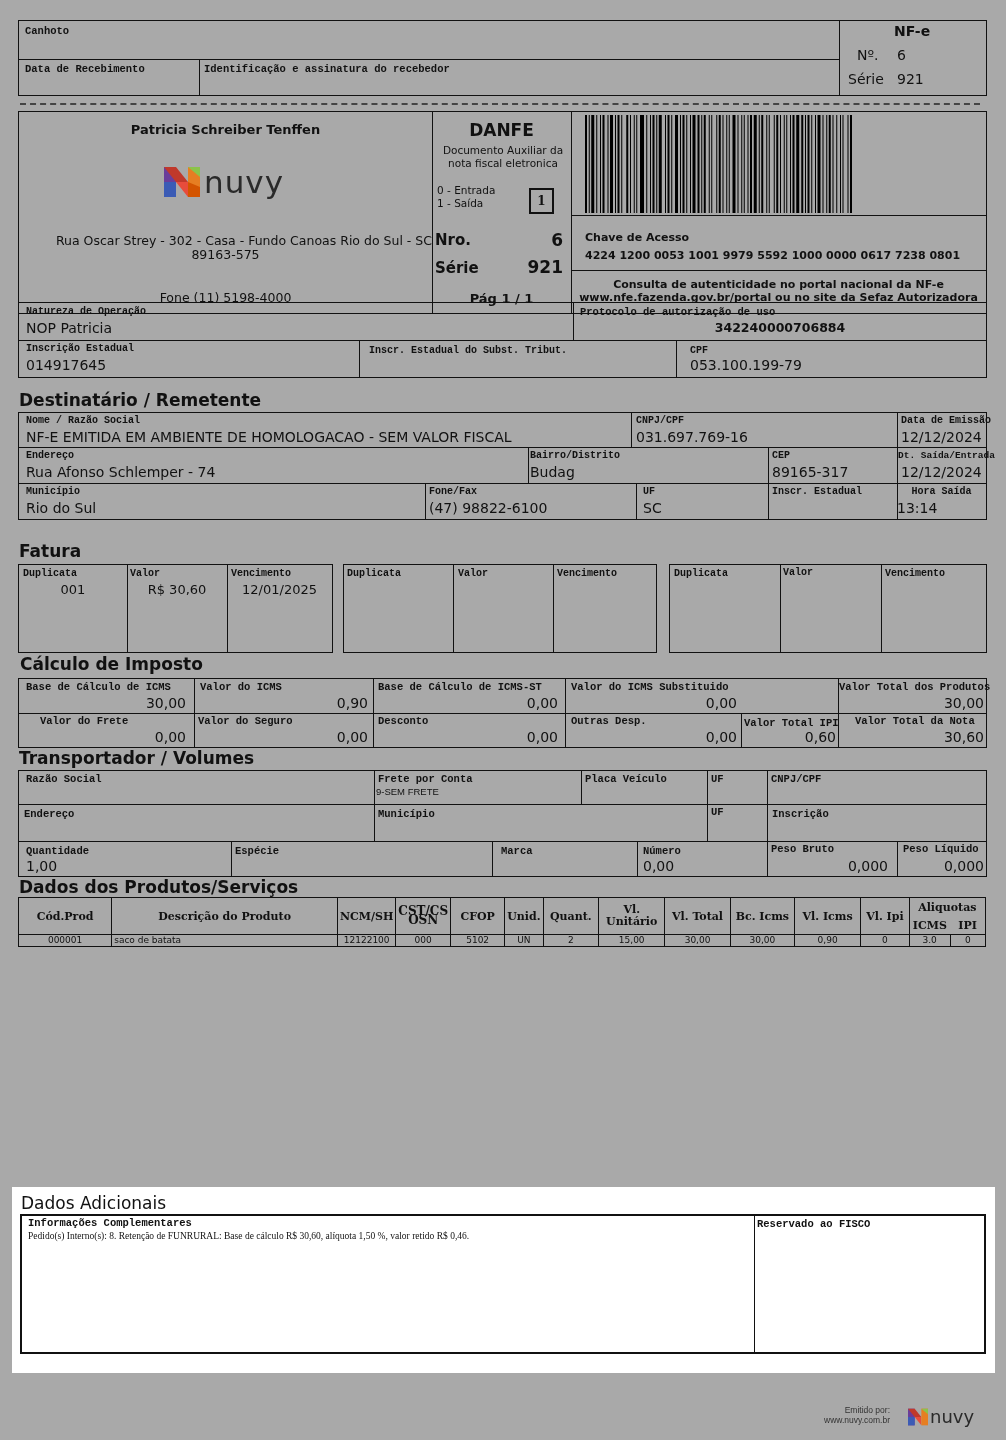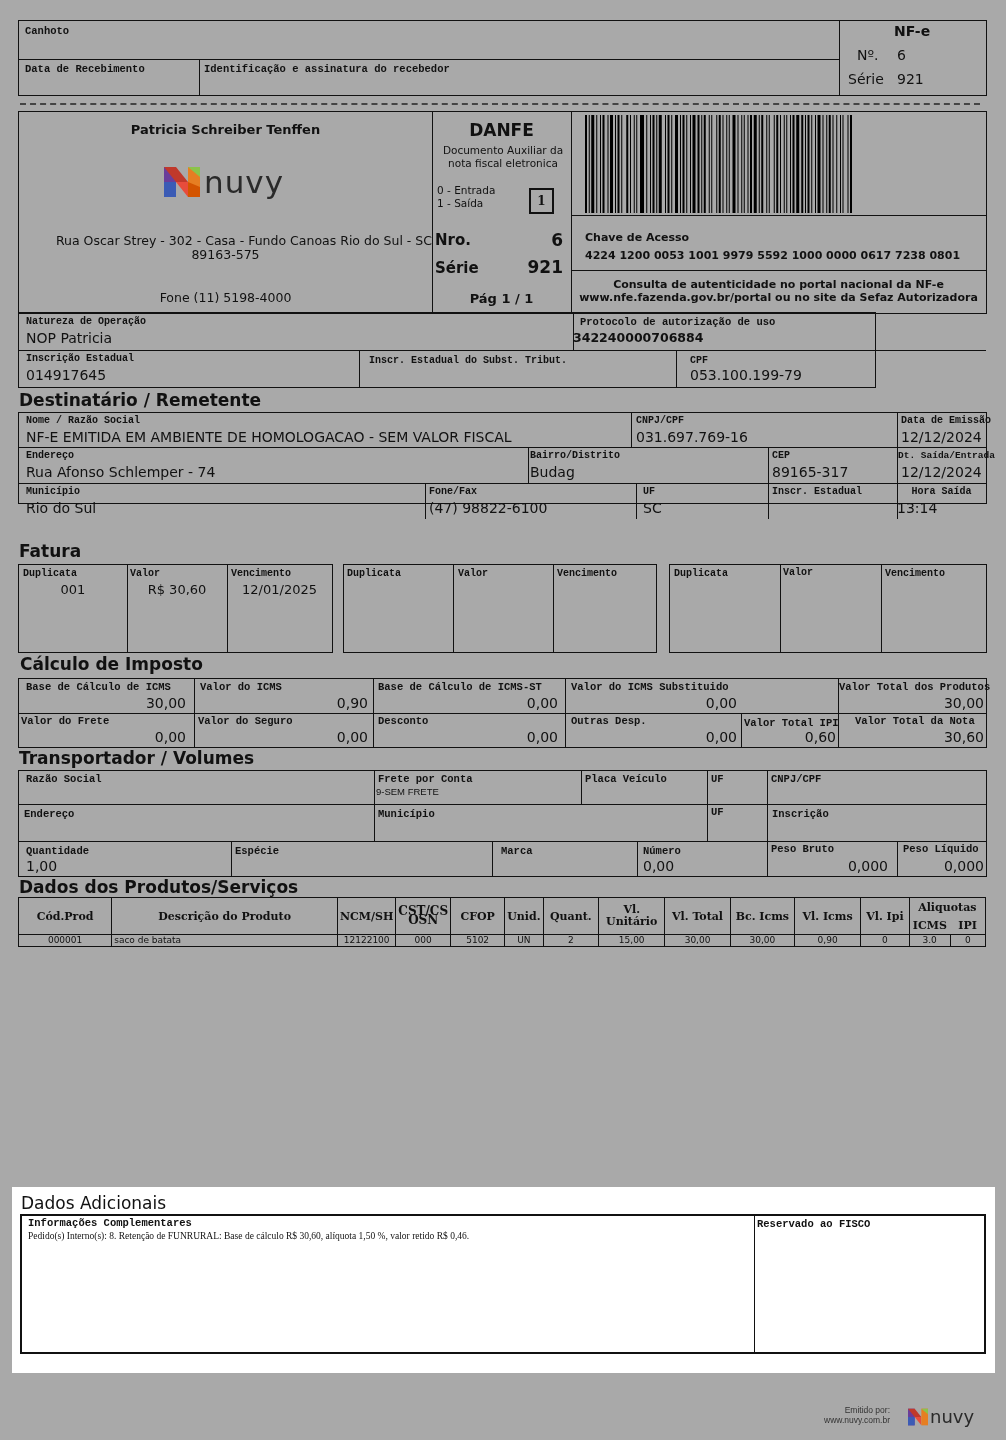--- a/index.html
+++ b/index.html
@@ -145,38 +145,38 @@
       <rect x="262.5" y="0" width="1" height="98" fill="#000"></rect>
       <rect x="265" y="0" width="2" height="98" fill="#000"></rect>
     </svg>
 
   <div class="abs" style="left:566px;top:119px;font-weight:bold;font-size:11px">Chave de Acesso</div>
   <div class="abs" style="left:566px;top:137px;font-weight:bold;font-size:11px">4224 1200 0053 1001 9979 5592 1000 0000 0617 7238 0801</div>
   <div class="abs" style="left:552px;width:415px;top:166px;text-align:center;font-weight:bold;font-size:11px">Consulta de autenticidade no portal nacional da NF-e</div>
   <div class="abs" style="left:552px;width:415px;top:179px;text-align:center;font-weight:bold;font-size:11px">www.nfe.fazenda.gov.br/portal ou no site da Sefaz Autorizadora</div>
 </div>
 
-<div class="box" style="left:18px;top:312px;width:858px;height:76px;border-width:1.5px">
+<div class="box" style="left:18px;top:302px;width:969px;height:76px;border-width:1.5px">
   <div class="vl" style="left:554px;top:0;height:37px"></div>
   <div class="hl" style="left:0;top:37px;width:967px"></div>
   <div class="vl" style="left:340px;top:37px;height:37px"></div>
   <div class="vl" style="left:657px;top:37px;height:37px"></div>
   <div class="lbl" style="left:7px;top:3px;font-size:10px">Natureza de Operação</div>
   <div class="val" style="left:7px;top:17px">NOP Patricia</div>
   <div class="lbl" style="left:561px;top:3px">Protocolo de autorização de uso</div>
-  <div class="abs" style="left:554px;width:414px;top:17px;text-align:left;font-weight:bold;font-size:12.5px">342240000706884</div>
+  <div class="abs" style="left:554px;width:414px;top:17px;text-align:center;font-weight:bold;font-size:12.5px">342240000706884</div>
   <div class="lbl" style="left:7px;top:40px;font-size:10px">Inscrição Estadual</div>
   <div class="val" style="left:7px;top:54px">014917645</div>
   <div class="lbl" style="left:350px;top:42px;font-size:10px">Inscr. Estadual do Subst. Tribut.</div>
   <div class="lbl" style="left:671px;top:42px;font-size:10px">CPF</div>
   <div class="val" style="left:671px;top:54px">053.100.199-79</div>
 </div>
 
 <div class="sec" style="top:390px">Destinatário / Remetente</div>
-<div class="box" style="left:18px;top:412px;width:969px;height:92px;border-width:1.5px">
+<div class="box" style="left:18px;top:412px;width:969px;height:108px;border-width:1.5px">
   <div class="hl" style="left:0;top:34px;width:967px"></div>
   <div class="hl" style="left:0;top:70px;width:967px"></div>
   <div class="vl" style="left:612px;top:0;height:34px"></div>
   <div class="vl" style="left:878px;top:0;height:106px"></div>
   <div class="vl" style="left:509px;top:34px;height:36px"></div>
   <div class="vl" style="left:749px;top:34px;height:72px"></div>
   <div class="vl" style="left:406px;top:70px;height:36px"></div>
   <div class="vl" style="left:617px;top:70px;height:36px"></div>
 
   <div class="lbl" style="left:7px;top:2px;font-size:10px">Nome / Razão Social</div>
@@ -245,21 +245,21 @@
   <div class="val" style="right:800px;top:16px">30,00</div>
   <div class="lbl" style="left:181px;top:2px">Valor do ICMS</div>
   <div class="val" style="right:618px;top:16px">0,90</div>
   <div class="lbl" style="left:359px;top:2px">Base de Cálculo de ICMS-ST</div>
   <div class="val" style="right:428px;top:16px">0,00</div>
   <div class="lbl" style="left:552px;top:2px">Valor do ICMS Substituido</div>
   <div class="val" style="right:249px;top:16px">0,00</div>
   <div class="lbl" style="left:820px;top:2px">Valor Total dos Produtos</div>
   <div class="val" style="right:2px;top:16px">30,00</div>
 
-  <div class="lbl" style="left:2px;top:36px">Valor do Frete</div>
+  <div class="lbl" style="left:21px;top:36px">Valor do Frete</div>
   <div class="val" style="right:800px;top:50px">0,00</div>
   <div class="lbl" style="left:179px;top:36px">Valor do Seguro</div>
   <div class="val" style="right:618px;top:50px">0,00</div>
   <div class="lbl" style="left:359px;top:36px">Desconto</div>
   <div class="val" style="right:428px;top:50px">0,00</div>
   <div class="lbl" style="left:552px;top:36px">Outras Desp.</div>
   <div class="val" style="right:249px;top:50px">0,00</div>
   <div class="lbl" style="left:725px;top:38px">Valor Total IPI</div>
   <div class="val" style="right:150px;top:50px">0,60</div>
   <div class="lbl" style="left:836px;top:36px">Valor Total da Nota</div>

